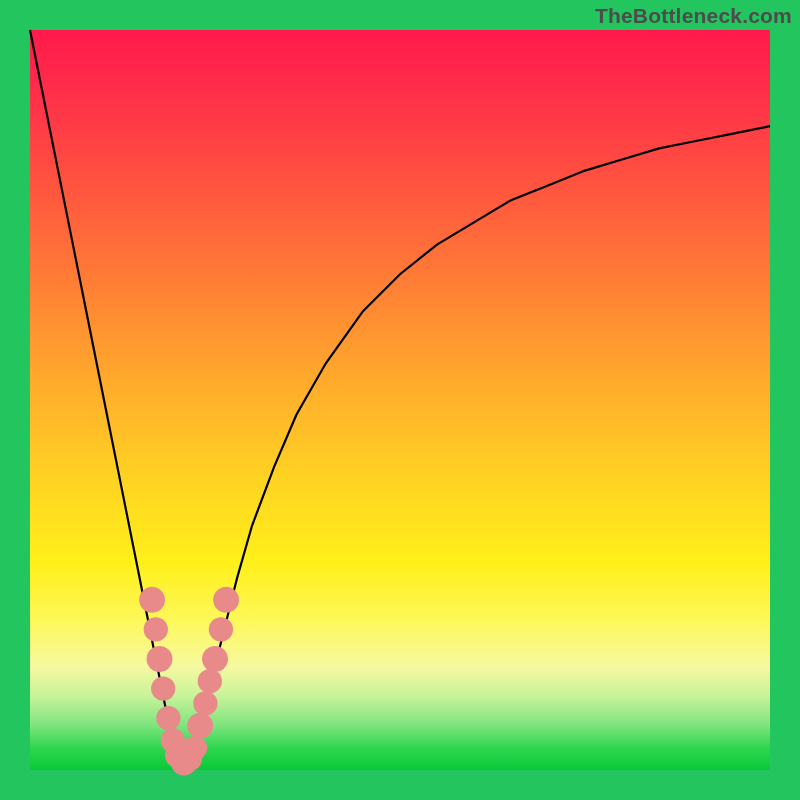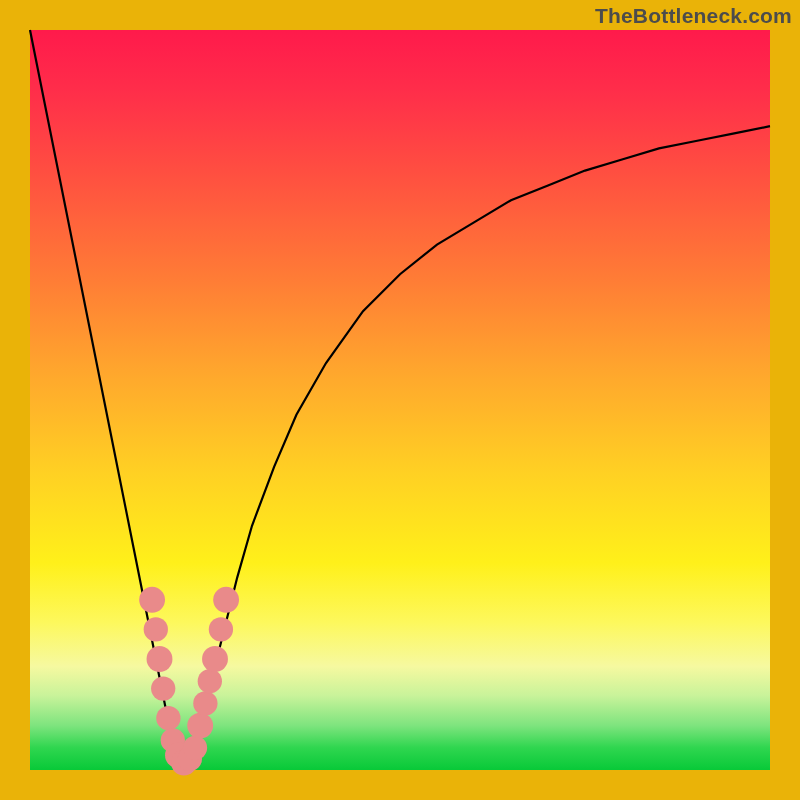--- a/index.html
+++ b/index.html
@@ -10,21 +10,21 @@
     overflow: hidden;
     background: #000;
     font-family: Arial, Helvetica, sans-serif;
   }
   .frame {
     position: absolute;
     left: 0;
     top: 0;
     width: 800px;
     height: 800px;
-    background: #eab308;
+    background: #22c55e;
   }
   .plot {
     position: absolute;
     left: 30px;
     top: 30px;
     width: 740px;
     height: 740px;
     
     background: linear-gradient(to bottom,
       #ff1a4b 0%,

